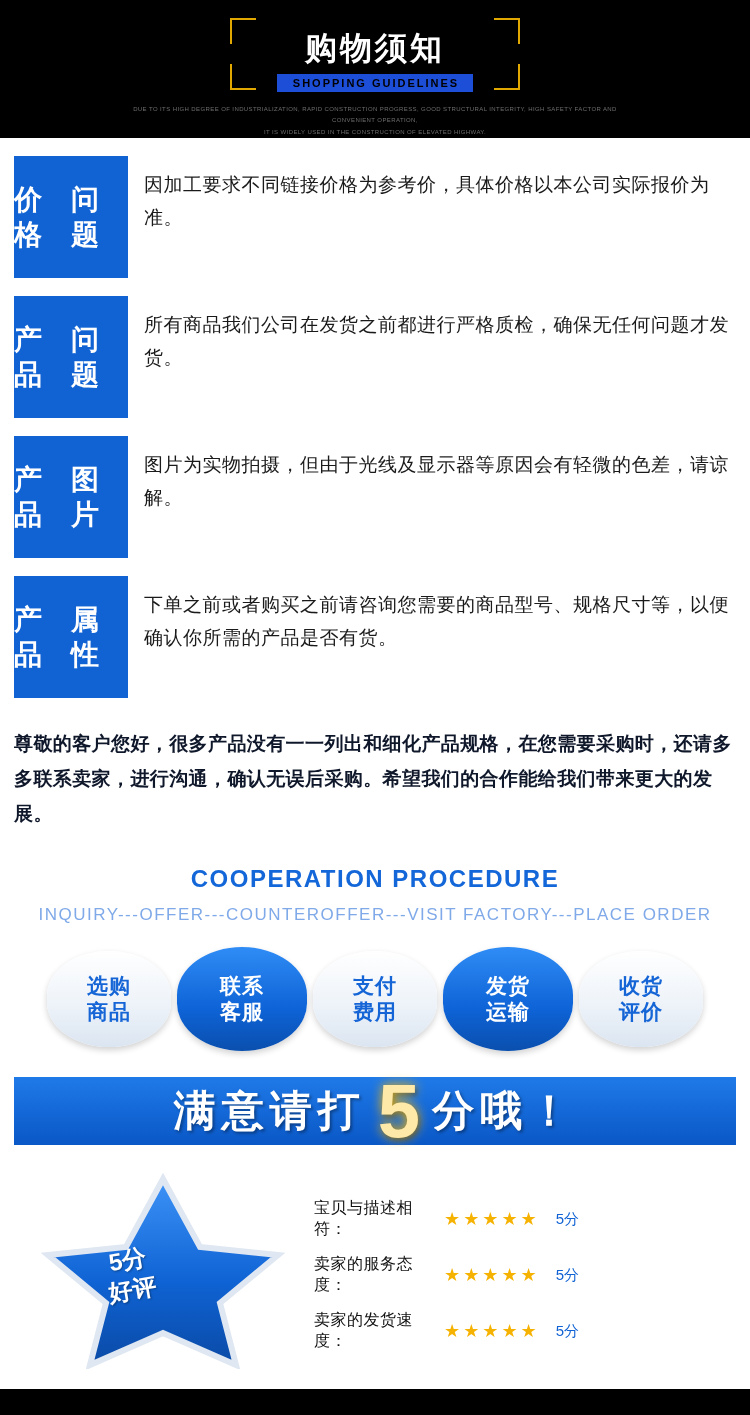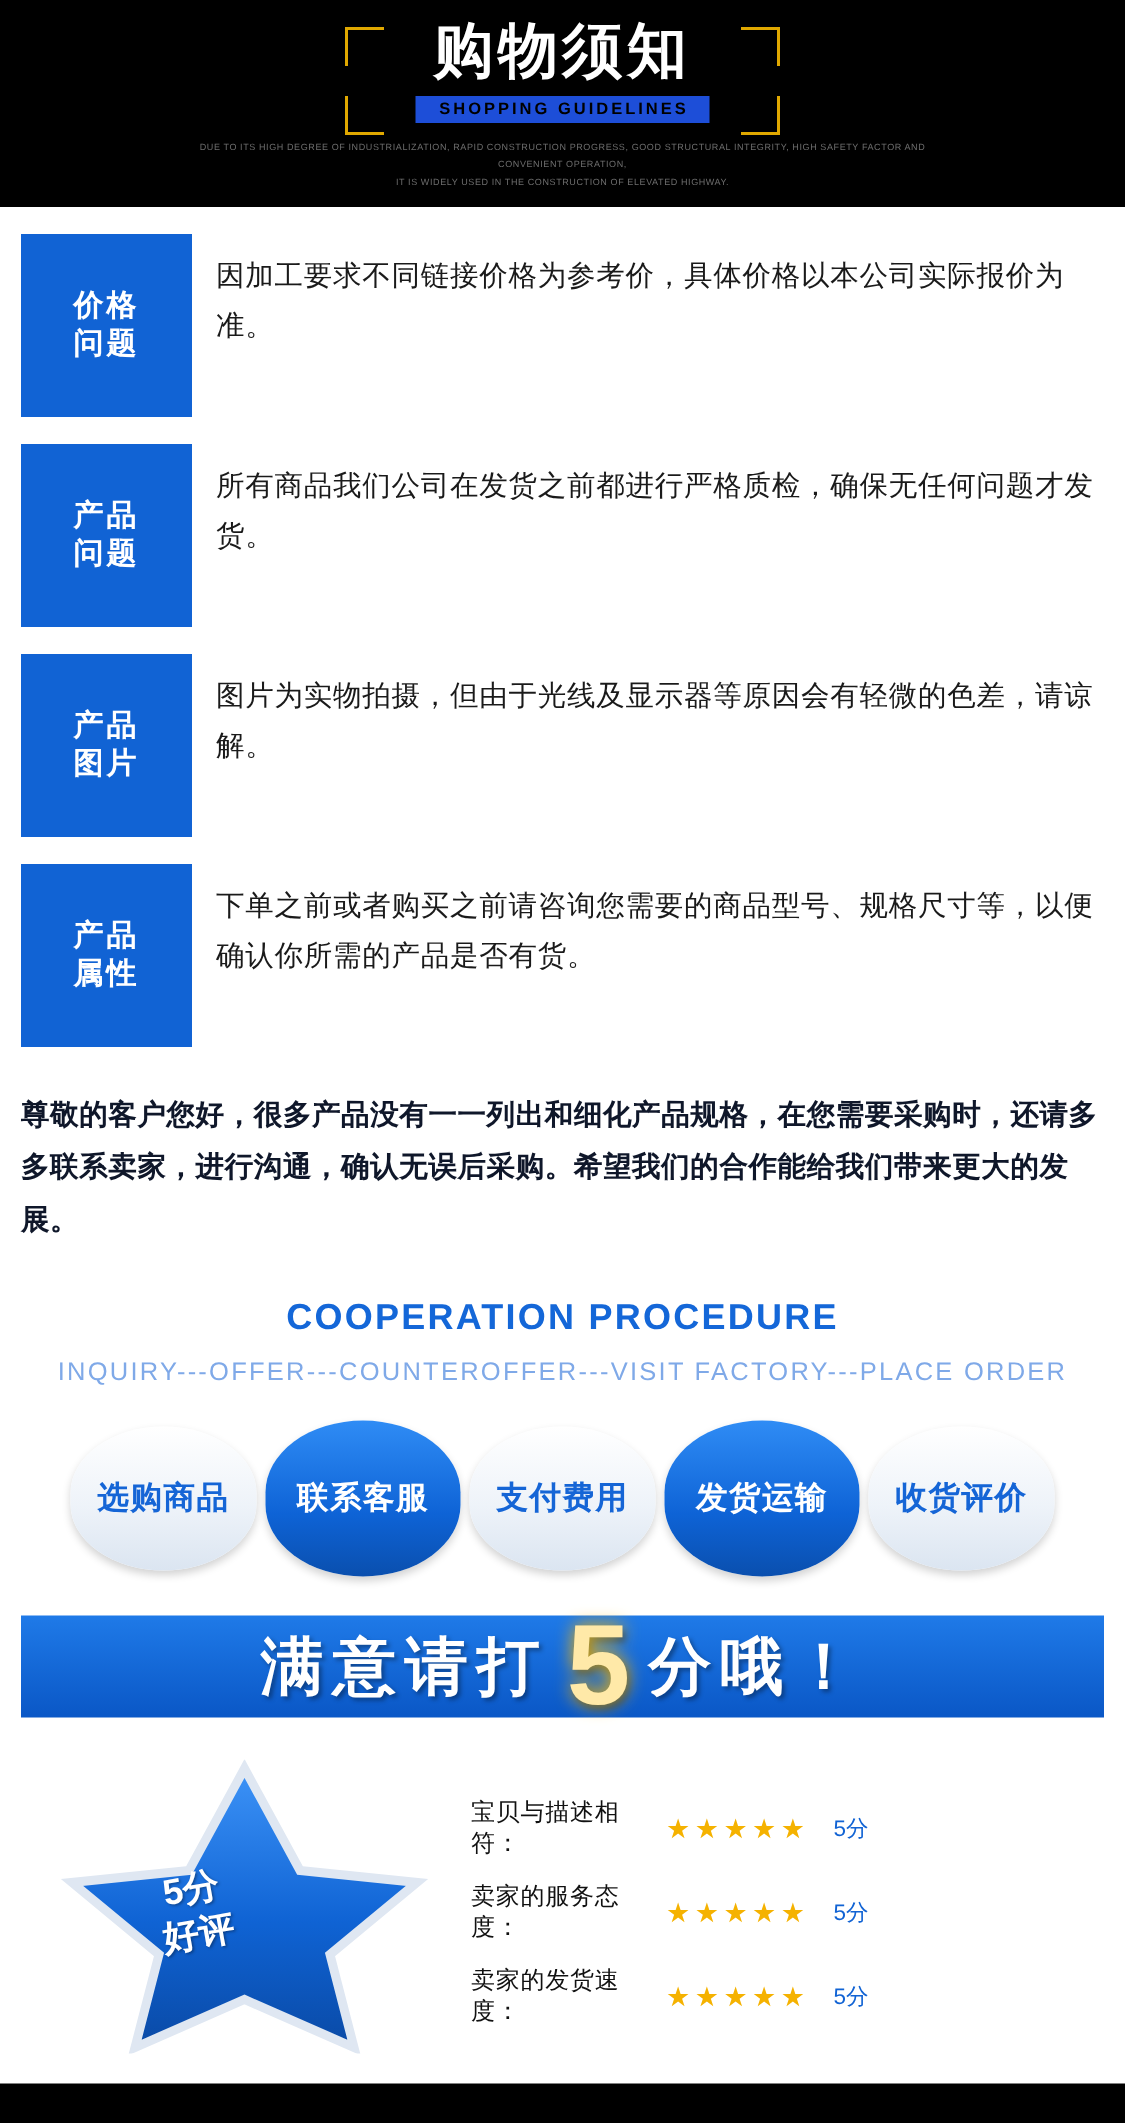--- a/index.html
+++ b/index.html
@@ -38,24 +38,24 @@
   }
   .corner.tl { left: 0; top: 0; border-right: none; border-bottom: none; }
   .corner.tr { right: 0; top: 0; border-left: none; border-bottom: none; }
   .corner.bl { left: 0; bottom: 0; border-right: none; border-top: none; }
   .corner.br { right: 0; bottom: 0; border-left: none; border-top: none; }
 
   .header-title {
     position: relative;
     z-index: 3;
     color: #fff;
-    font-size: 40px;
+    font-size: 32px;
     font-weight: bold;
     letter-spacing: 3px;
-    padding-top: 14px;
+    padding-top: 32px;
     line-height: 1;
   }
   .header-sub {
     position: relative;
     z-index: 3;
     display: inline-block;
     margin-top: 10px;
     background: #1d4ed8;
     color: #000;
     font-size: 11px;
@@ -80,25 +80,24 @@
     display: flex;
     align-items: flex-start;
     margin-bottom: 18px;
   }
   .notice-tag {
     flex: 0 0 114px;
     width: 114px;
     height: 122px;
     background: #1163d4;
     color: #fff;
-    font-size: 20px;
+    font-size: 28px;
     font-weight: bold;
     letter-spacing: 2px;
     display: flex;
-    flex-direction: column;
     align-items: center;
     justify-content: center;
     line-height: 1.25;
   }
   .notice-body {
     padding: 12px 6px 0 16px;
     font-size: 19px;
     line-height: 1.75;
     color: #1a1a1a;
     letter-spacing: 0.5px;
@@ -137,20 +136,21 @@
     align-items: center;
     gap: 6px;
     margin-top: 22px;
     padding: 0 14px;
   }
   .step {
     width: 124px;
     height: 96px;
     border-radius: 50% / 46%;
     display: flex;
+    flex-direction: column;
     align-items: center;
     justify-content: center;
     font-size: 21px;
     font-weight: bold;
     line-height: 1.25;
     letter-spacing: 1px;
     box-shadow: 0 3px 6px rgba(0,0,0,0.18);
   }
   .step.light {
     background: linear-gradient(180deg,#ffffff 0%, #eef3f9 55%, #dbe5f1 100%);

